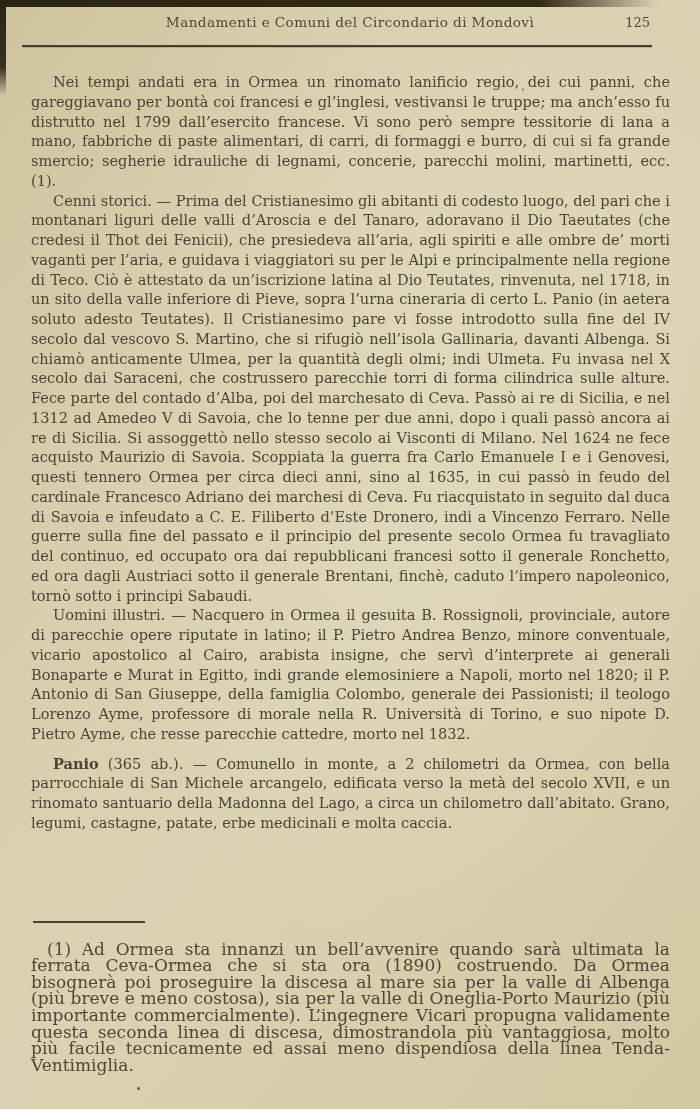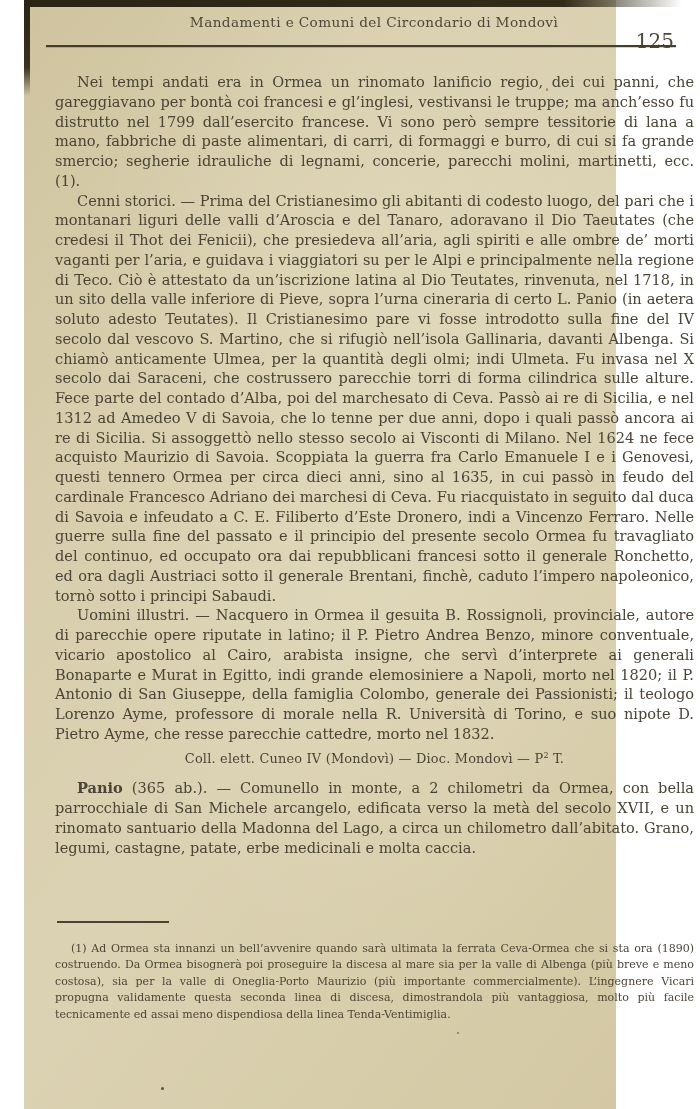--- a/index.html
+++ b/index.html
@@ -1,77 +1,75 @@
 <!DOCTYPE html>
 <html><head>
 <meta charset="utf-8">
 <style>
   html,body{margin:0;padding:0;}
   body{width:700px;height:1109px;overflow:hidden;}
   .page{
-    position:relative;width:592px;height:1109px;
+    position:relative;width:700px;height:1109px;
     background:
       radial-gradient(ellipse at 62% 35%, rgba(255,252,235,0.18), rgba(0,0,0,0) 60%),
       linear-gradient(128deg,#cfc49e 0%,#d8cead 28%,#dbd2b3 55%,#d7cdaa 80%,#d3c8a3 100%);
     font-family:"DejaVu Serif","Liberation Serif",serif;
     color:#4b4436;
-    margin-left:24px;
   }
   
   .edge-top{position:absolute;left:0;top:0;width:658px;height:7px;
     background:linear-gradient(90deg,#2a2414 0%,#332b1a 82%,rgba(48,40,24,0) 100%);}
   .edge-left{position:absolute;left:0;top:0;width:6px;height:96px;
     background:linear-gradient(180deg,#2a2414 0%,#3a321f 70%,rgba(58,50,31,0) 100%);}
   .speck{position:absolute;background:#5a5244;border-radius:50%;}
 
   
   .running-head{position:absolute;left:30px;top:14px;width:640px;height:22px;}
   .rh-title{position:absolute;left:0;right:0;text-align:center;
     font-size:13.6px;letter-spacing:0.4px;color:#4e4739;white-space:nowrap;}
-  .rh-num{position:absolute;right:20px;top:15px;font-size:20px;color:#4e4739;}
+  .rh-num{position:absolute;right:20px;top:1px;font-size:13px;color:#4e4739;}
   .rh-rule{position:absolute;left:-8px;top:31px;width:630px;height:2px;background:#453e2e;
     box-shadow:0 0.5px 0 rgba(69,62,46,.45);}
 
   
   .body-text{position:absolute;left:31px;top:72px;width:639px;
     font-size:14.55px;line-height:19.75px;text-align:justify;}
   .body-text p{margin:0;}
   .body-text p.indent{text-indent:22px;}
   .body-text p.colophon{text-align:center;text-indent:0;font-size:12.9px;
     margin-top:5px;margin-bottom:3px;letter-spacing:0.2px;}
   .body-text p.gap{margin-top:10px;}
   .it{}
   .bd{font-weight:bold;}
   sup{font-size:0.62em;line-height:0;}
 
   
   .footnote{position:absolute;left:31px;top:921px;width:639px;}
   .fn-rule{width:112px;height:1.6px;background:#4a4334;margin-left:2px;}
-  .fn-text{margin:18px 0 0 0;font-size:11px;line-height:16.6px;
+  .fn-text{margin:18px 0 0 0;font-size:17px;line-height:16.6px;
     text-align:justify;text-indent:16px;color:#4d4638;}
 </style>
 </head>
 <body>
 
 <div class="page">
 
   <div class="edge-top"></div>
   <div class="edge-left"></div>
 
   <div class="running-head">
     <div class="rh-title">Mandamenti e Comuni del Circondario di Mondovì</div>
     <div class="rh-num">125</div>
     <div class="rh-rule"></div>
   </div>
 
   <div class="body-text" id="body-paragraphs">
       <p class="indent"><span>Nei tempi andati era in Ormea un rinomato lanificio regio, dei cui panni, che gareggiavano per bontà coi francesi e gl’inglesi, vestivansi le truppe; ma anch’esso fu distrutto nel 1799 dall’esercito francese. Vi sono però sempre tessitorie di lana a mano, fabbriche di paste alimentari, di carri, di formaggi e burro, di cui si fa grande smercio; segherie idrauliche di legnami, concerie, parecchi molini, martinetti, ecc. (1).</span></p>
       <p class="indent"><span class="it">Cenni storici.</span><span> — Prima del Cristianesimo gli abitanti di codesto luogo, del pari che i montanari liguri delle valli d’Aroscia e del Tanaro, adoravano il Dio </span><span class="it">Taeutates</span><span> (che credesi il </span><span class="it">Thot</span><span> dei Fenicii), che presiedeva all’aria, agli spiriti e alle ombre de’ morti vaganti per l’aria, e guidava i viaggiatori su per le Alpi e principalmente nella regione di Teco. Ciò è attestato da un’iscrizione latina al Dio Teutates, rinvenuta, nel 1718, in un sito della valle inferiore di Pieve, sopra l’urna cineraria di certo L. Panio (</span><span class="it">in aetera soluto adesto Teutates</span><span>). Il Cristianesimo pare vi fosse introdotto sulla fine del IV secolo dal vescovo S. Martino, che si rifugiò nell’isola Gallinaria, davanti Albenga. Si chiamò anticamente </span><span class="it">Ulmea</span><span>, per la quantità degli olmi; indi </span><span class="it">Ulmeta</span><span>. Fu invasa nel X secolo dai Saraceni, che costrussero parecchie torri di forma cilindrica sulle alture. Fece parte del contado d’Alba, poi del marchesato di Ceva. Passò ai re di Sicilia, e nel 1312 ad Amedeo V di Savoia, che lo tenne per due anni, dopo i quali passò ancora ai re di Sicilia. Si assoggettò nello stesso secolo ai Visconti di Milano. Nel 1624 ne fece acquisto Maurizio di Savoia. Scoppiata la guerra fra Carlo Emanuele I e i Genovesi, questi tennero Ormea per circa dieci anni, sino al 1635, in cui passò in feudo del cardinale Francesco Adriano dei marchesi di Ceva. Fu riacquistato in seguito dal duca di Savoia e infeudato a C. E. Filiberto d’Este Dronero, indi a Vincenzo Ferraro. Nelle guerre sulla fine del passato e il principio del presente secolo Ormea fu travagliato del continuo, ed occupato ora dai repubblicani francesi sotto il generale Ronchetto, ed ora dagli Austriaci sotto il generale Brentani, finchè, caduto l’impero napoleonico, tornò sotto i principi Sabaudi.</span></p>
       <p class="indent"><span class="it">Uomini illustri.</span><span> — Nacquero in Ormea il gesuita B. Rossignoli, provinciale, autore di parecchie opere riputate in latino; il P. Pietro Andrea Benzo, minore conventuale, vicario apostolico al Cairo, arabista insigne, che servì d’interprete ai generali Bonaparte e Murat in Egitto, indi grande elemosiniere a Napoli, morto nel 1820; il P. Antonio di San Giuseppe, della famiglia Colombo, generale dei Passionisti; il teologo Lorenzo Ayme, professore di morale nella R. Università di Torino, e suo nipote D. Pietro Ayme, che resse parecchie cattedre, morto nel 1832.</span></p>
-      <p class="colophon"><span>Coll. elett. Cuneo IV (Mondovì) — Dioc. Mondovì — P</span><sup>2</sup><span> T.</span></p>
       <p class="indent gap"><span class="bd">Panio</span><span> (365 ab.). — Comunello in monte, a 2 chilometri da Ormea, con bella parrocchiale di San Michele arcangelo, edificata verso la metà del secolo XVII, e un rinomato santuario della Madonna del Lago, a circa un chilometro dall’abitato. Grano, legumi, castagne, patate, erbe medicinali e molta caccia.</span></p>
     </div>
 
   <div class="footnote">
     <div class="fn-rule"></div>
     <p class="fn-text" id="footnote-text"><span>(1) Ad Ormea sta innanzi un bell’avvenire quando sarà ultimata la ferrata Ceva-Ormea che si sta ora (1890) costruendo. Da Ormea bisognerà poi proseguire la discesa al mare sia per la valle di Albenga (più breve e meno costosa), sia per la valle di Oneglia-Porto Maurizio (più importante commercialmente). L’ingegnere Vicari propugna validamente questa seconda linea di discesa, dimostrandola più vantaggiosa, molto più facile tecnicamente ed assai meno dispendiosa della linea Tenda-Ventimiglia.</span></p>
   </div>
 
   <div class="speck" style="left:137px;top:1087px;width:3px;height:3px;"></div>
   <div class="speck" style="left:433px;top:1032px;width:2px;height:2px;opacity:.7;"></div>

